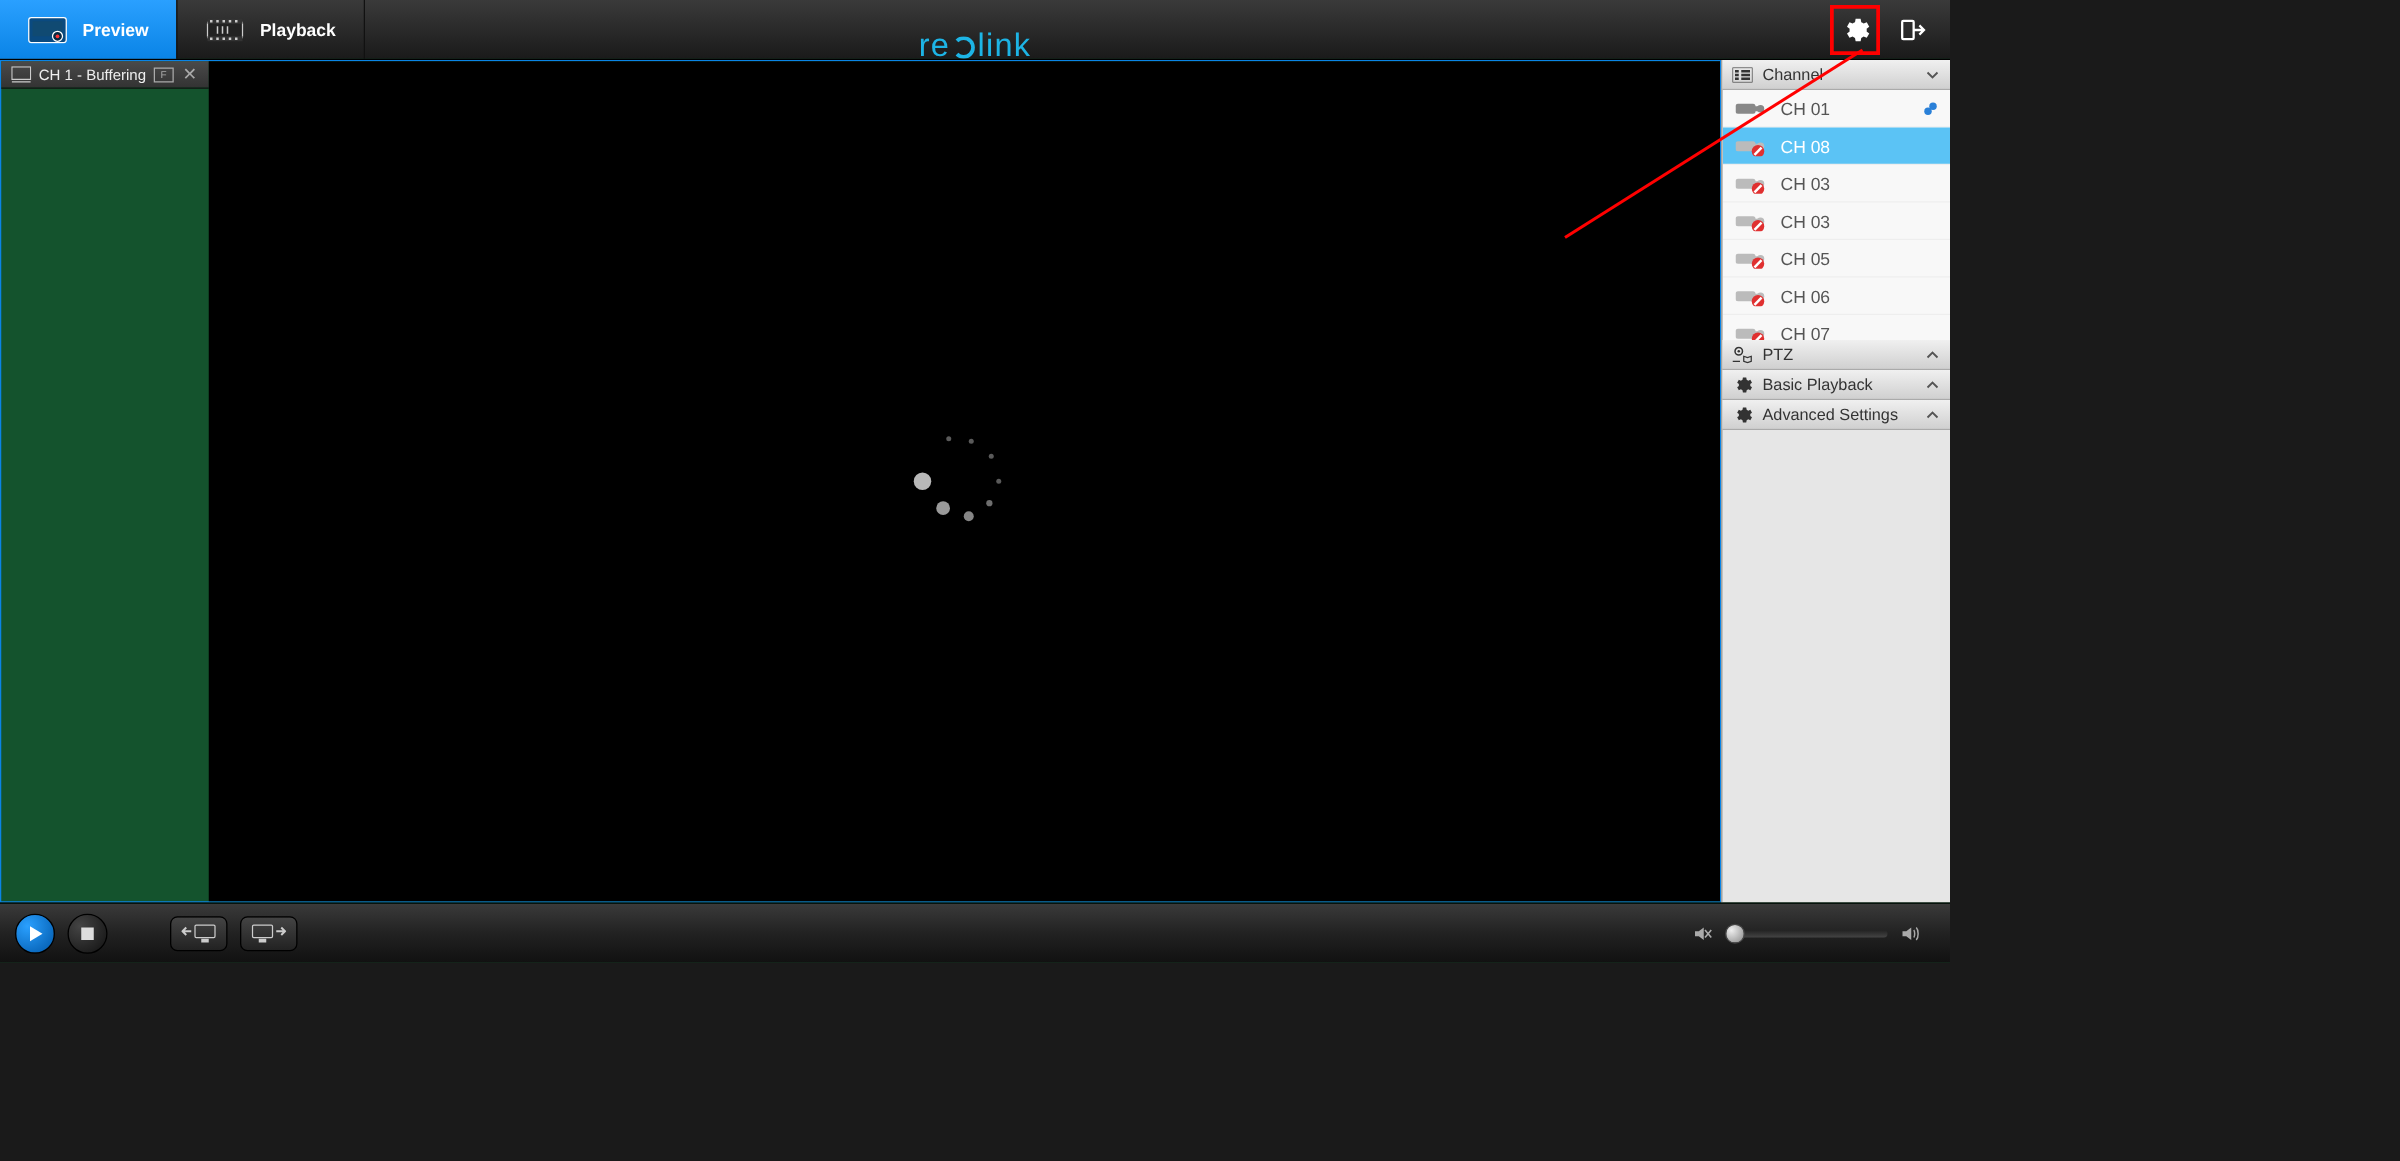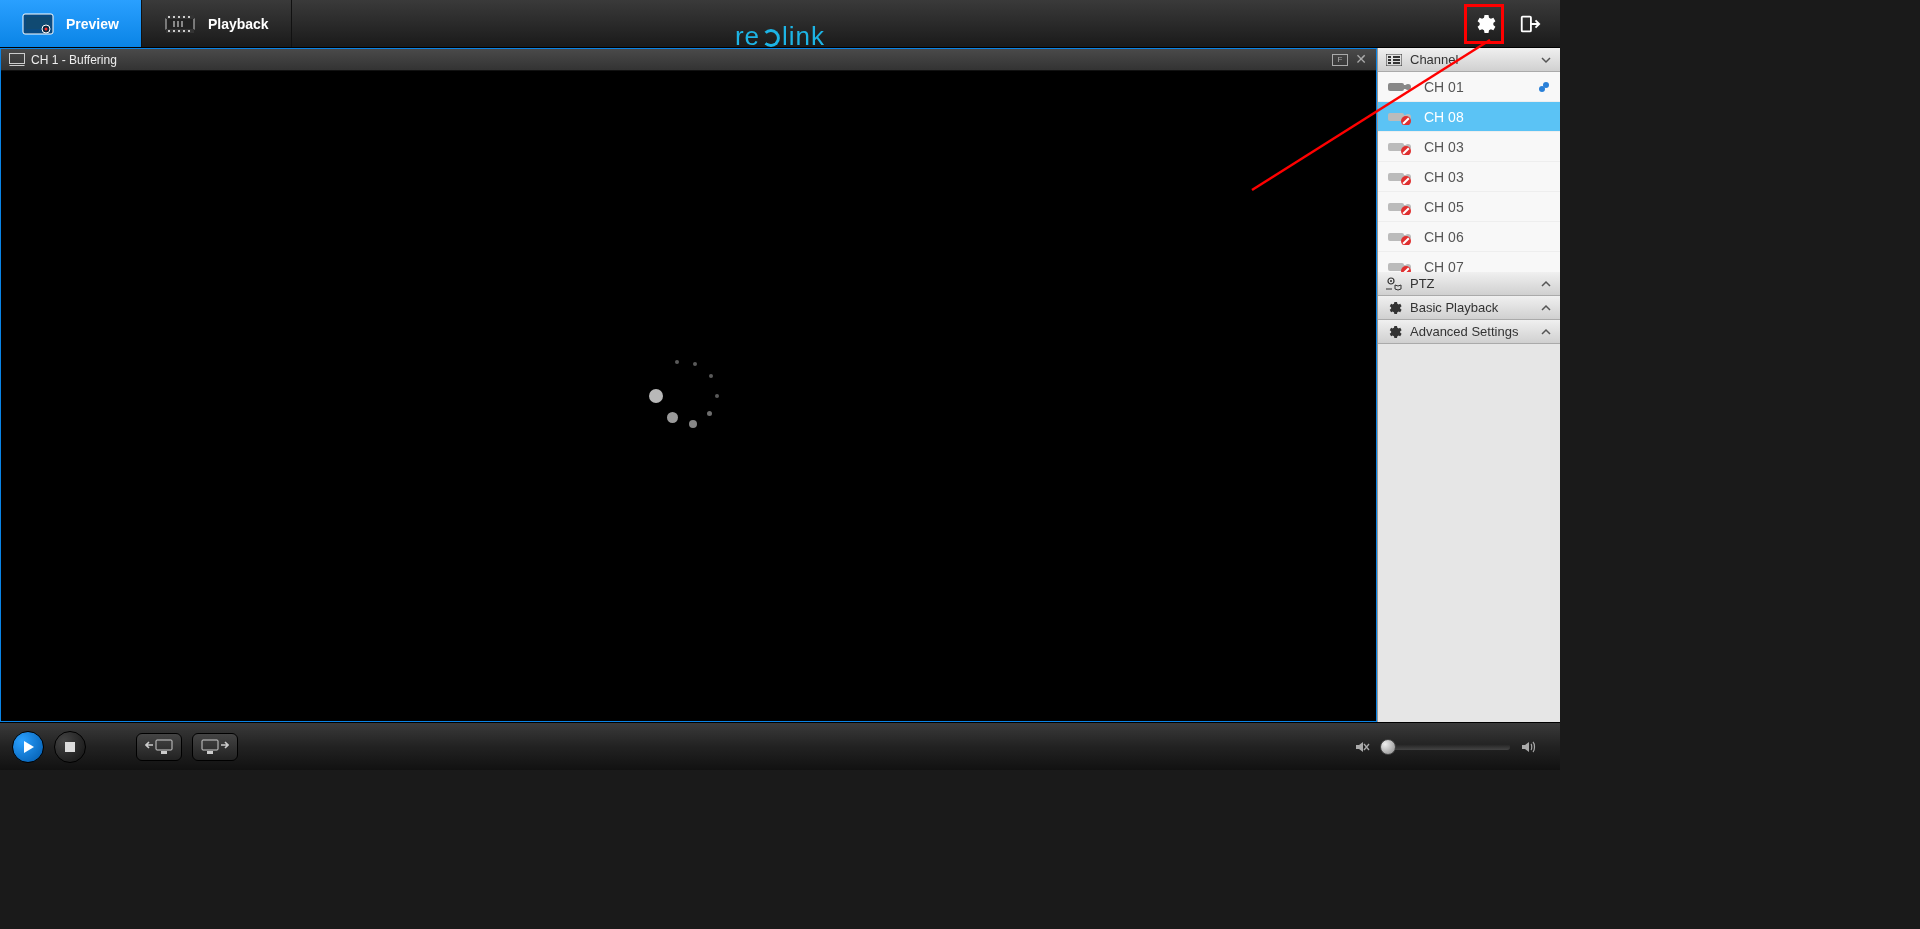--- a/index.html
+++ b/index.html
@@ -104,21 +104,21 @@
 
   
   .body {
     flex: 1;
     display: flex;
     min-height: 0;
   }
   .main {
     flex: 1;
     display: flex;
-    flex-direction: column;
+    flex-direction: row;
     min-width: 0;
     border: 1px solid #0a84e6;
   }
   .video-header {
     height: 22px;
     background: linear-gradient(to bottom, #4a4a4a, #333);
     display: flex;
     align-items: center;
     padding: 0 8px;
     color: #eee;

